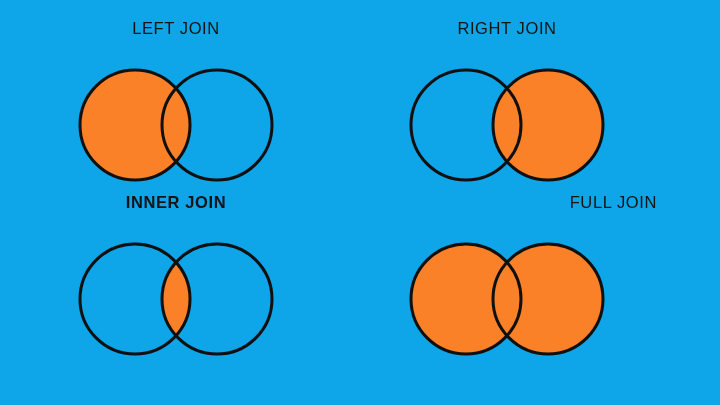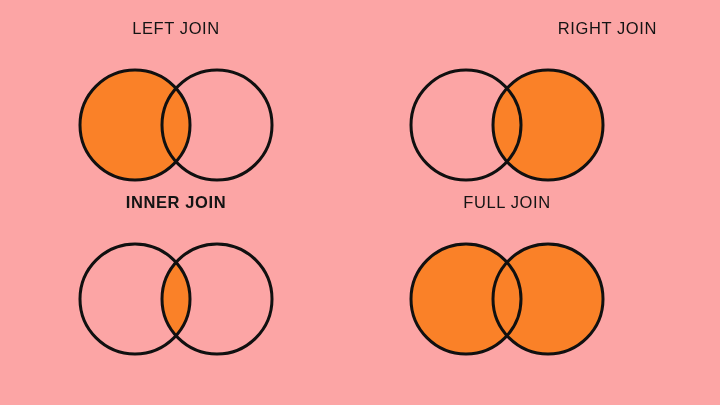--- a/index.html
+++ b/index.html
@@ -55,21 +55,21 @@
   }
   .circle-outline {
     fill: none;
     stroke: #101010;
     stroke-width: 3;
   }
 </style>
 </head>
 <body>
 
-<div id="board" style="background: #fca5a5;">
+<div id="board" style="background: #0ea5e9;">
 
   <div class="venn-cell cell-left cell-top">
     <div class="venn-title" style="color: rgb(20, 20, 20);">LEFT JOIN</div>
     <svg class="venn-svg" viewBox="0 0 300 160">
       <defs>
         <clipPath id="clipL-lj">
             <circle cx="109" cy="87" r="55"></circle>
           </clipPath>
         <clipPath id="clipR-lj">
             <circle cx="191" cy="87" r="55"></circle>
@@ -78,21 +78,21 @@
 
       <circle cx="109" cy="87" r="55" fill="#fa8128"></circle>
 
       <circle cx="191" cy="87" r="55" fill="#ffffff" clip-path="url(#clipR-lj)" style="display:none"></circle>
       <circle class="circle-outline" cx="109" cy="87" r="55" stroke="#101010" stroke-width="3"></circle>
       <circle class="circle-outline" cx="191" cy="87" r="55" stroke="#101010" stroke-width="3"></circle>
     </svg>
   </div>
 
   <div class="venn-cell cell-right cell-top">
-    <div class="venn-title" style="color: rgb(20, 20, 20); text-align: right;">RIGHT JOIN</div>
+    <div class="venn-title" style="color: rgb(20, 20, 20);">RIGHT JOIN</div>
     <svg class="venn-svg" viewBox="0 0 300 160">
       <circle cx="191" cy="87" r="55" fill="#fa8128"></circle>
       <circle class="circle-outline" cx="109" cy="87" r="55" stroke="#101010" stroke-width="3"></circle>
       <circle class="circle-outline" cx="191" cy="87" r="55" stroke="#101010" stroke-width="3"></circle>
     </svg>
   </div>
 
   <div class="venn-cell cell-left cell-bottom">
     <div class="venn-title" style="color: rgb(20, 20, 20); font-weight: bold;">INNER JOIN</div>
     <svg class="venn-svg" viewBox="0 0 300 160">
@@ -102,21 +102,21 @@
           </clipPath>
       </defs>
 
       <circle cx="191" cy="87" r="55" fill="#fa8128" clip-path="url(#clipL-ij)"></circle>
       <circle class="circle-outline" cx="109" cy="87" r="55" stroke="#101010" stroke-width="3"></circle>
       <circle class="circle-outline" cx="191" cy="87" r="55" stroke="#101010" stroke-width="3"></circle>
     </svg>
   </div>
 
   <div class="venn-cell cell-right cell-bottom">
-    <div class="venn-title" style="color: rgb(20, 20, 20);">FULL JOIN</div>
+    <div class="venn-title" style="color: rgb(20, 20, 20); text-align: right;">FULL JOIN</div>
     <svg class="venn-svg" viewBox="0 0 300 160">
       <circle cx="109" cy="87" r="55" fill="#fa8128"></circle>
       <circle cx="191" cy="87" r="55" fill="#fa8128"></circle>
       <circle class="circle-outline" cx="109" cy="87" r="55" stroke="#101010" stroke-width="3"></circle>
       <circle class="circle-outline" cx="191" cy="87" r="55" stroke="#101010" stroke-width="3"></circle>
     </svg>
   </div>
 
 </div>
 

